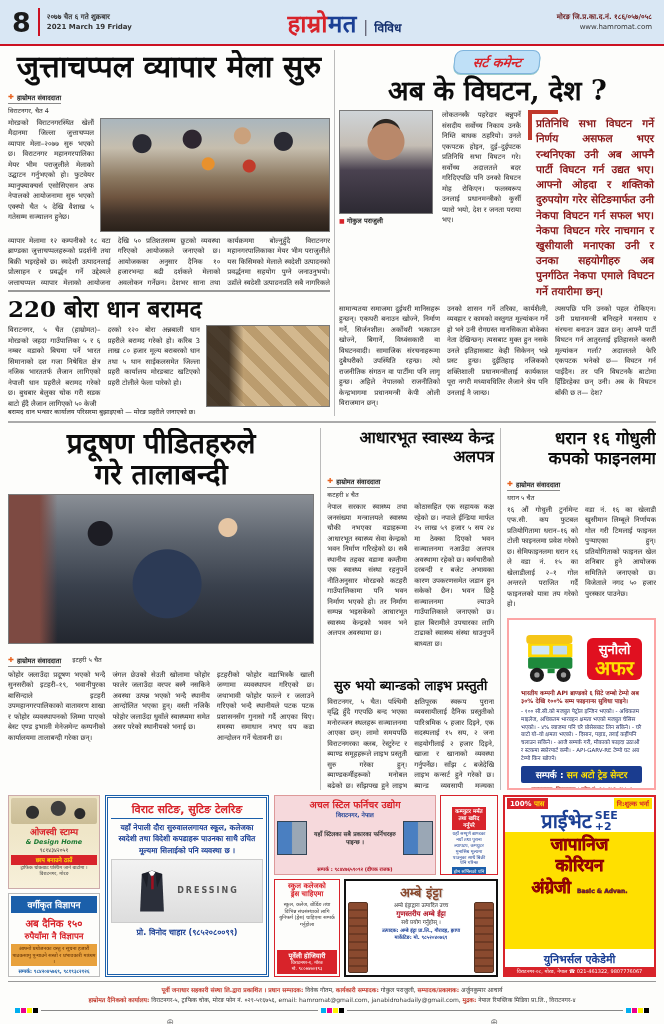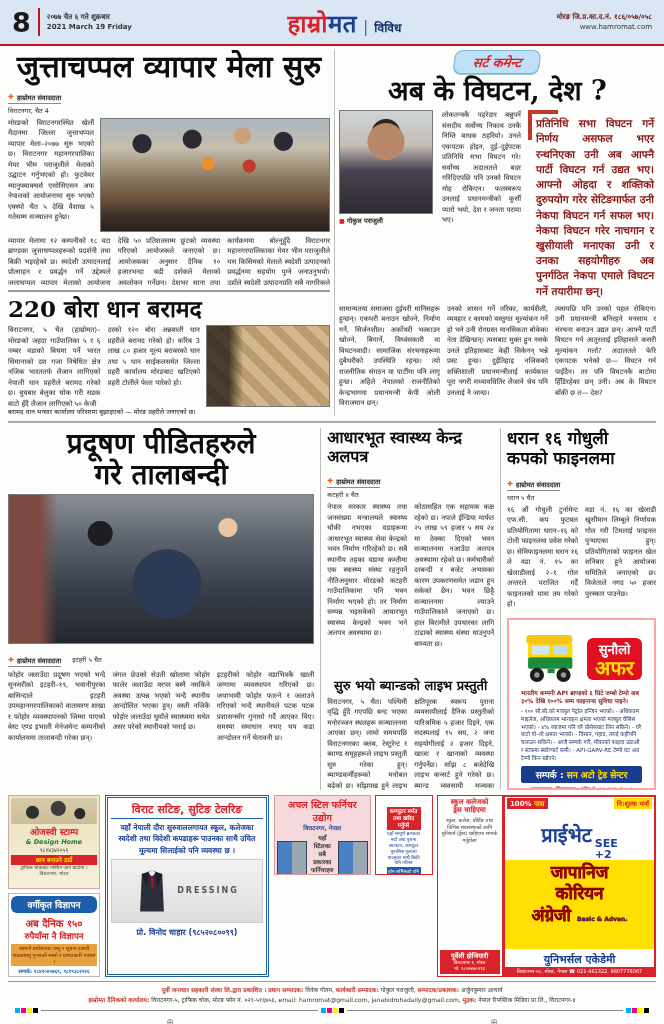--- a/index.html
+++ b/index.html
@@ -20,21 +20,21 @@
   .section-name { font-size:12px; font-weight:bold; color:#15306e; }
   .mh-right { text-align:right; font-size:7px; line-height:1.5; }
   .mh-reg { color:#6b1b1b; font-weight:bold; }
   .mh-web { color:#333; }
 
   .content { padding:4px 8px 0 8px; }
 
   
   .headline-xl { font-size:30px; font-weight:bold; text-align:center; color:#0d0d0d; line-height:1.12; font-family:"DejaVu Serif", serif; }
   .headline-lg { font-size:23px; font-weight:bold; color:#0d0d0d; line-height:1.12; font-family:"DejaVu Serif", serif; }
-  .headline-md { font-size:16px; font-weight:bold; text-align:left; color:#0d0d0d; line-height:1.2; font-family:"DejaVu Serif", serif; }
+  .headline-md { font-size:16px; font-weight:bold; text-align:right; color:#0d0d0d; line-height:1.2; font-family:"DejaVu Serif", serif; }
   .headline-sm { font-size:13px; font-weight:bold; text-align:center; color:#0d0d0d; line-height:1.2; font-family:"DejaVu Serif", serif; }
   .body-text { font-size:7px; text-align:justify; color:#1f1f1f; line-height:1.5; }
   .byline { display:inline-flex; align-items:center; gap:3px; font-size:6.5px; font-weight:bold; color:#222; border-bottom:1px solid #8a8a8a; padding-bottom:1px; }
   .byline-icon { color:#e8601c; font-size:7px; line-height:1; }
   .dateline { font-size:6.5px; color:#333; margin-top:2px; }
   .cols { display:flex; gap:7px; overflow:hidden; }
   .cols > div { flex:1; overflow:hidden; }
   .vrule { width:1px; background:#bbb; }
   .hrule { height:1px; background:#bbb; margin:4px 0; }
   .caption { font-size:6.5px; color:#222; }
@@ -125,34 +125,34 @@
       radial-gradient(circle at 25% 55%, #2f2f2f 0 6px, transparent 7px),
       radial-gradient(circle at 55% 40%, #3c3c3c 0 7px, transparent 8px),
       radial-gradient(circle at 80% 60%, #2a2a2a 0 5px, transparent 6px),
       linear-gradient(180deg,#d8cba8,#cabd96); border-radius:2px; }
   .stamp-title { color:#d8232a; font-weight:bold; font-size:9px; margin-top:1px; }
   .stamp-sub { color:#1e7a34; font-style:italic; font-size:6.5px; font-weight:bold; }
   .stamp-phone { font-size:5.5px; color:#333; }
   .stamp-band { background:#d8232a; color:#ffe000; font-size:6px; font-weight:bold; padding:1px 0; margin-top:1px; }
   .stamp-note { font-size:4.8px; color:#444; line-height:1.3; }
   .ad-classified { flex:1; border:1px solid #bbb; text-align:center; padding:2px; overflow:hidden; }
-  .classified-title { background:#1b5faa; color:#fff; font-size:9px; font-weight:bold; padding:2px 0;border-radius:6px; }
+  .classified-title { background:#1b5faa; color:#fff; font-size:9px; font-weight:bold; padding:2px 0; }
   .classified-l1 { color:#d8232a; font-weight:bold; font-size:10px; margin-top:3px; }
   .classified-l2 { color:#d8232a; font-weight:bold; font-size:8.5px; }
   .classified-note { background:#e8a13c; font-size:5px; color:#5a2a00; margin-top:3px; padding:1px; line-height:1.3; }
   .classified-contact { font-size:5px; color:#1b5faa; margin-top:2px; font-weight:bold; }
 
   .ad-tailor { width:164px; border:3px double #1b5faa; padding:3px; display:flex; flex-direction:column; text-align:center; overflow:hidden; }
   .tailor-title { color:#d8232a; font-weight:bold; font-size:11px; border-bottom:1px solid #1b5faa; padding-bottom:2px; }
   .tailor-body { color:#1b3f94; font-size:7.5px; font-weight:bold; line-height:1.5; margin-top:3px; text-align:center; }
   .tailor-img { height:64px; margin-top:3px; background:linear-gradient(180deg,#f2f2f2,#ddd); border:1px solid #ccc; display:flex; align-items:center; justify-content:center; gap:8px; }
   .tailor-caption { font-size:8px; letter-spacing:2px; color:#555; font-weight:bold; }
   .tailor-contact { color:#1b3f94; font-size:8px; font-weight:bold; margin-top:3px; }
 
-  .ads-colC { width:224px; display:flex; flex-direction:row; gap:4px; }
+  .ads-colC { width:224px; display:flex; flex-direction:column; gap:4px; }
   .adsC-row1 { display:flex; gap:4px; height:80px; }
   .ad-furniture { flex:1; background:#f6d9dc; border:1px solid #d99; padding:2px; text-align:center; overflow:hidden; display:flex; flex-direction:column; }
   .furn-title { color:#d8232a; font-weight:bold; font-size:9.5px; }
   .furn-place { color:#1b3f94; font-size:6px; font-weight:bold; }
   .furn-mid { display:flex; gap:4px; align-items:center; margin-top:2px; }
   .cabinet { width:30px; height:34px; background:linear-gradient(90deg,#4a7fc1 0 48%, #9aa7b5 52% 100%); border:1px solid #345; }
   .furn-body { font-size:6px; color:#333; font-weight:bold; flex:1; line-height:1.35; }
   .furn-contact { font-size:5px; color:#b01020; margin-top:auto; font-weight:bold; }
   .ad-computer { width:58px; border:1px solid #d8232a; padding:11px; text-align:center; overflow:hidden; display:flex; flex-direction:column; }
   .comp-title { background:#d8232a; color:#fff; font-size:5.5px; font-weight:bold; padding:1px; line-height:1.25; }
@@ -173,21 +173,21 @@
   .brick-text { flex:1; font-size:5.5px; color:#333; line-height:1.4; }
   .brick-strong { color:#b01020; font-weight:bold; font-size:7px; }
   .brick-maker { font-size:5px; color:#1b3f94; font-weight:bold; }
 
   .ad-academy { flex:1; border:2px solid #d8232a; display:flex; flex-direction:column; text-align:center; overflow:hidden; background:#fff; }
   .acad-top { display:flex; justify-content:space-between; align-items:flex-start; padding:1px 2px;gap:44px; }
   .acad-pass { background:#d8232a; color:#fff; font-size:7px; font-weight:bold; padding:1px 3px; }
   .acad-pass b { color:#ffe000; }
   .acad-free { background:#ffe000; color:#d8232a; font-size:6.5px; font-weight:bold; padding:1px 3px; }
   .acad-private { color:#1b3f94; font-weight:bold; font-size:20px; line-height:1; }
-  .acad-see { color:#1b3f94; font-weight:bold; font-size:11px; line-height:1; text-align:left;margin-top:28px; }
+  .acad-see { color:#1b3f94; font-weight:bold; font-size:11px; line-height:1; text-align:left; }
   .acad-private-row { display:flex; justify-content:center; align-items:center; gap:3px; }
   .acad-langs { background:#ffe000; flex:1; padding:2px 0; }
   .acad-lang { color:#d8232a; font-weight:bold; font-size:17px; line-height:1.25; -webkit-text-stroke:0.5px #8a0000; }
   .acad-basic { color:#1b3f94; font-size:6px; font-weight:bold; }
   .acad-name { color:#1b3f94; font-weight:bold; font-size:11px; padding:2px 0 1px 0; }
   .acad-addr { background:#d8232a; color:#fff; font-size:5px; padding:1px 0; }
 
   
   .footer { margin-top:4px; border-top:1px solid #999; padding-top:3px; text-align:center; font-size:6px; color:#333; line-height:1.6; }
   .f-red { color:#c0392b; font-weight:bold; }

